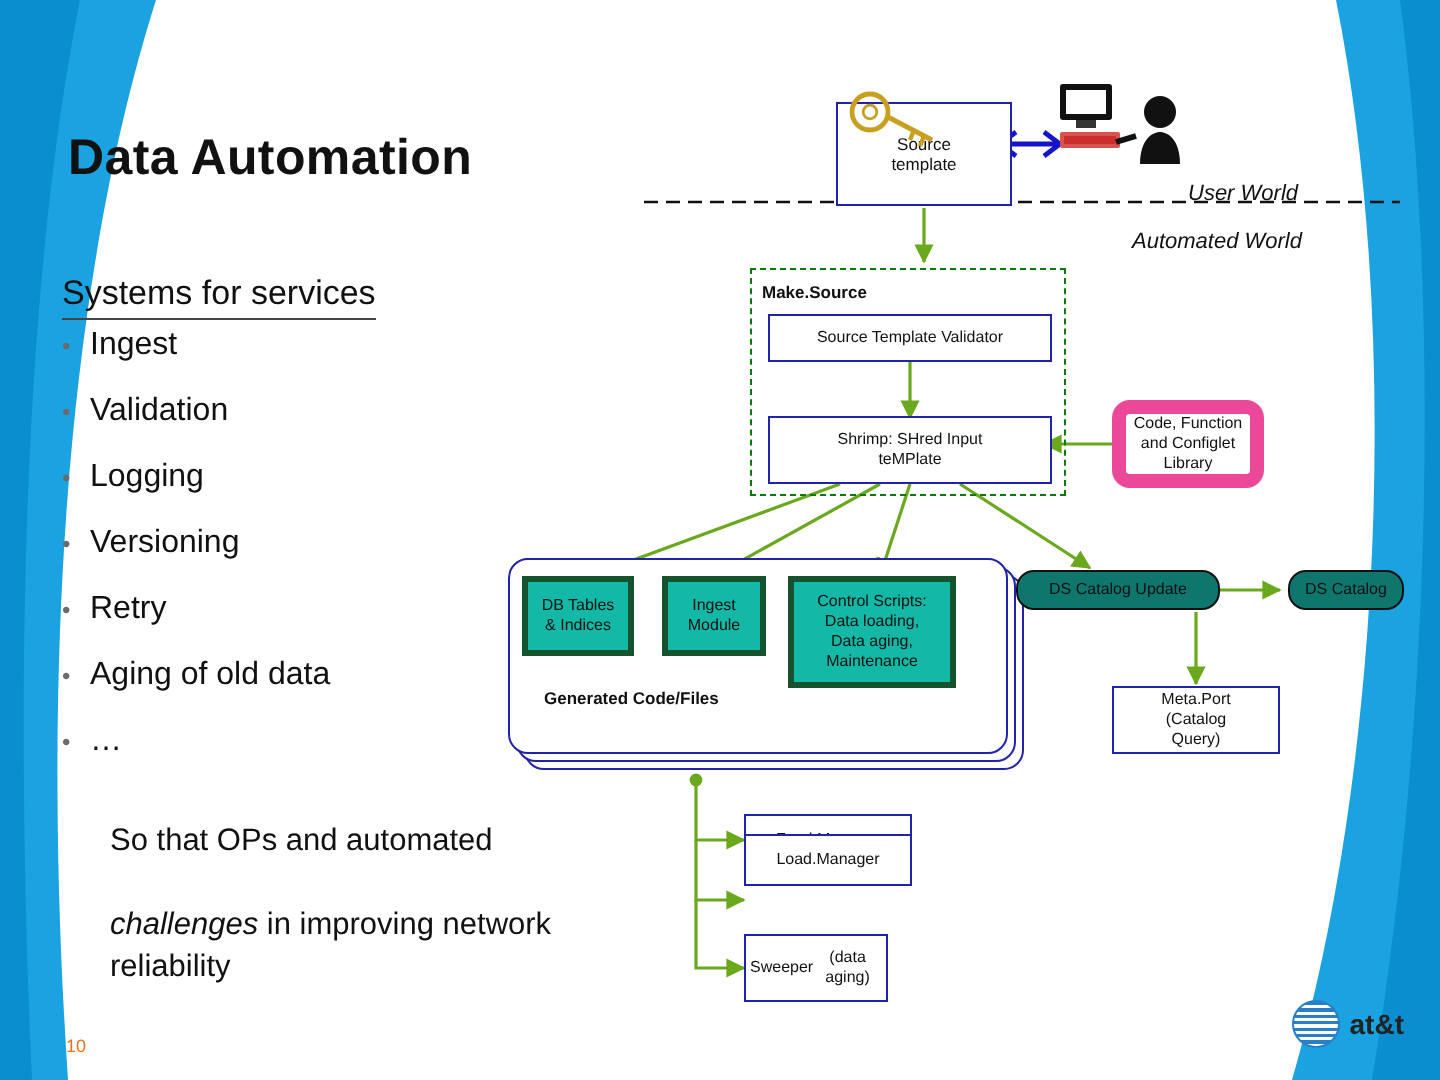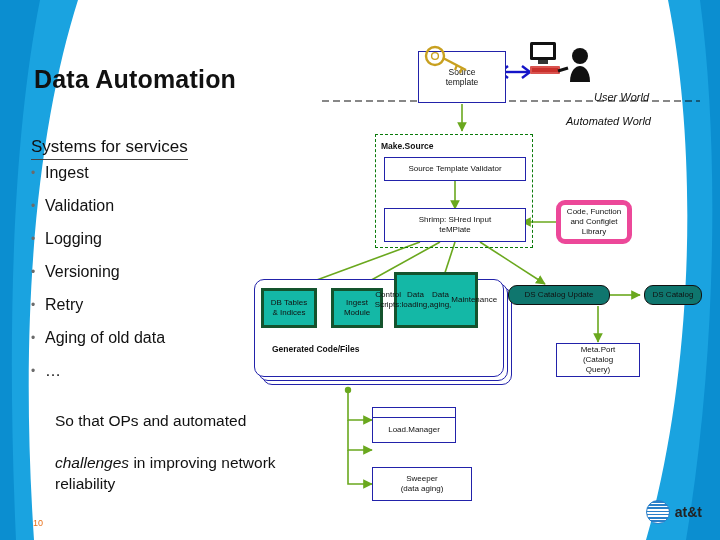--- a/index.html
+++ b/index.html
@@ -48,21 +48,21 @@
   
   .box{
     position:absolute;box-sizing:border-box;
     display:flex;align-items:center;justify-content:center;text-align:center;
     font-size:8px;color:#111;line-height:10px;padding:2px;
   }
   .blue-border{border:1px solid #2222aa;background:#ffffff;}
   .green-dash{border:1px dashed #0a7a0a;background:transparent;}
   .yellow{background:#14b8a6;border:3px solid #14532d;}
   .yellow-round{background:#0f766e;border:1px solid #111;border-radius:9px;}
-  .plain-round{background:#ffffff;border:5px solid #ec4899;border-radius:9px;}
+  .plain-round{background:#ffffff;border:7px solid #ec4899;border-radius:9px;}
   .stack{
     position:absolute;box-sizing:border-box;border:1px solid #2222aa;
     background:#ffffff;border-radius:10px;
   }
 
   .world-label{
     position:absolute;font-size:11px;font-style:italic;color:#111;
   }
   .gen-label{
     position:absolute;font-size:8.5px;font-weight:bold;color:#111;
@@ -232,21 +232,21 @@
 <div class="box yellow" style="left:261px;top:288px;width:56px;height:40px;flex-direction:column;">
   <span>DB Tables</span>
   <span>&amp; Indices</span>
 </div>
 
 <div class="box yellow" style="left:331px;top:288px;width:52px;height:40px;flex-direction:column;">
   <span>Ingest</span>
   <span>Module</span>
 </div>
 
-<div class="box yellow" style="left:394px;top:272px;width:84px;height:56px;flex-direction:row;">
+<div class="box yellow" style="left:394px;top:288px;width:84px;height:56px;flex-direction:column;">
   <span>Control Scripts:</span>
   <span>Data loading,</span>
   <span>Data aging,</span>
   <span>Maintenance</span>
 </div>
 
 <div class="gen-label" style="left:272px;top:344px;">Generated Code/Files</div>
 
 <div class="box yellow-round" style="left:508px;top:285px;width:102px;height:20px;">
   <span>DS Catalog Update</span>
@@ -261,21 +261,21 @@
   <span>(Catalog</span>
   <span>Query)</span>
 </div>
 
 <div class="box blue-border" style="left:372px;top:407px;width:84px;height:26px;">
   <span>Feed.Manager</span>
 </div>
 <div class="box blue-border" style="left:372px;top:417px;width:84px;height:26px;">
   <span>Load.Manager</span>
 </div>
-<div class="box blue-border" style="left:372px;top:467px;width:100px;height:34px;flex-direction:column;">
+<div class="box blue-border" style="left:372px;top:467px;width:72px;height:34px;flex-direction:row;">
   <span>Sweeper</span>
   <span>(data aging)</span>
 </div>
 
 <div class="attlogo">
   <span class="globe"></span>
   <span class="txt">at&amp;t</span>
 </div>
 
 </body></html>

